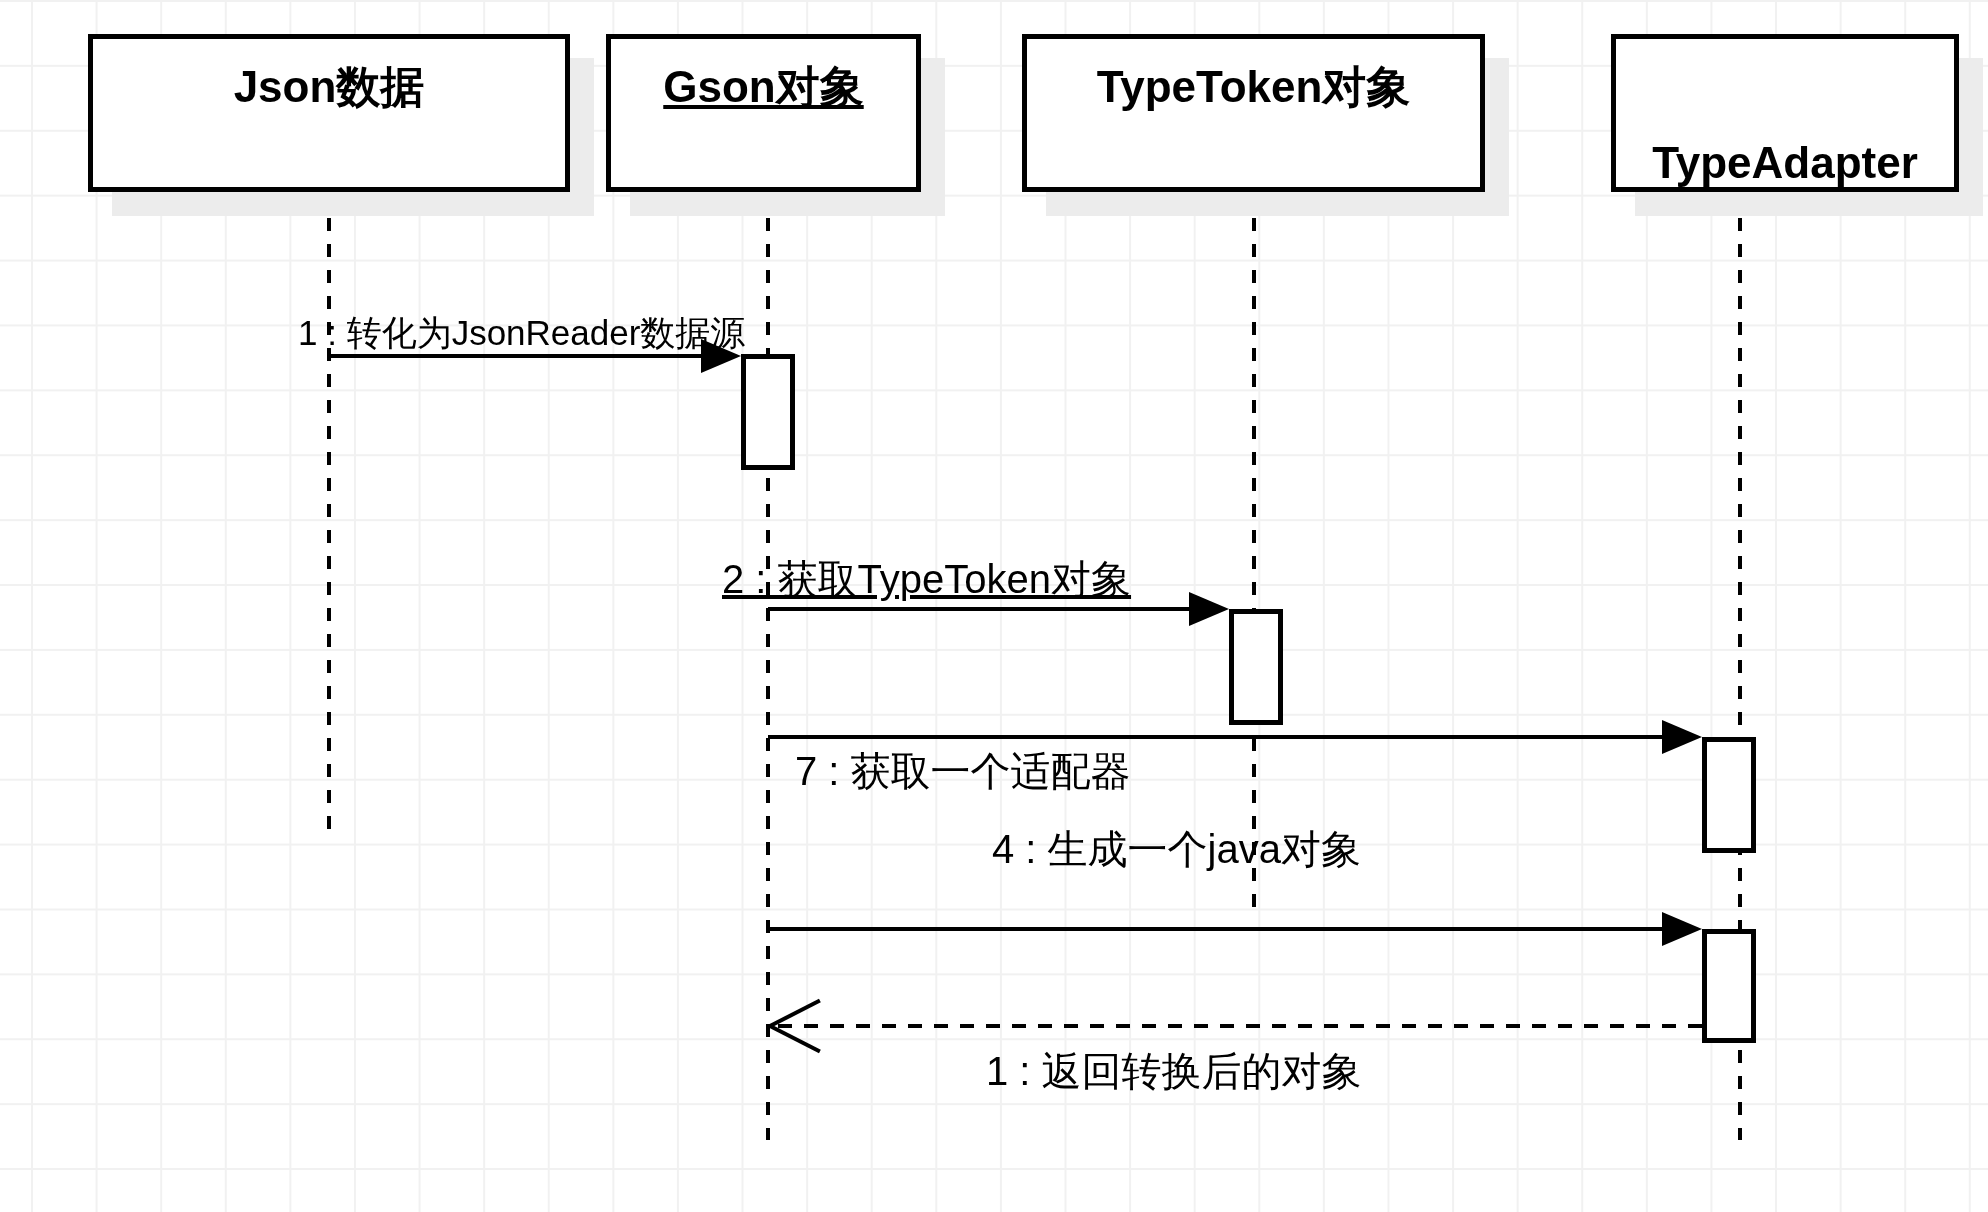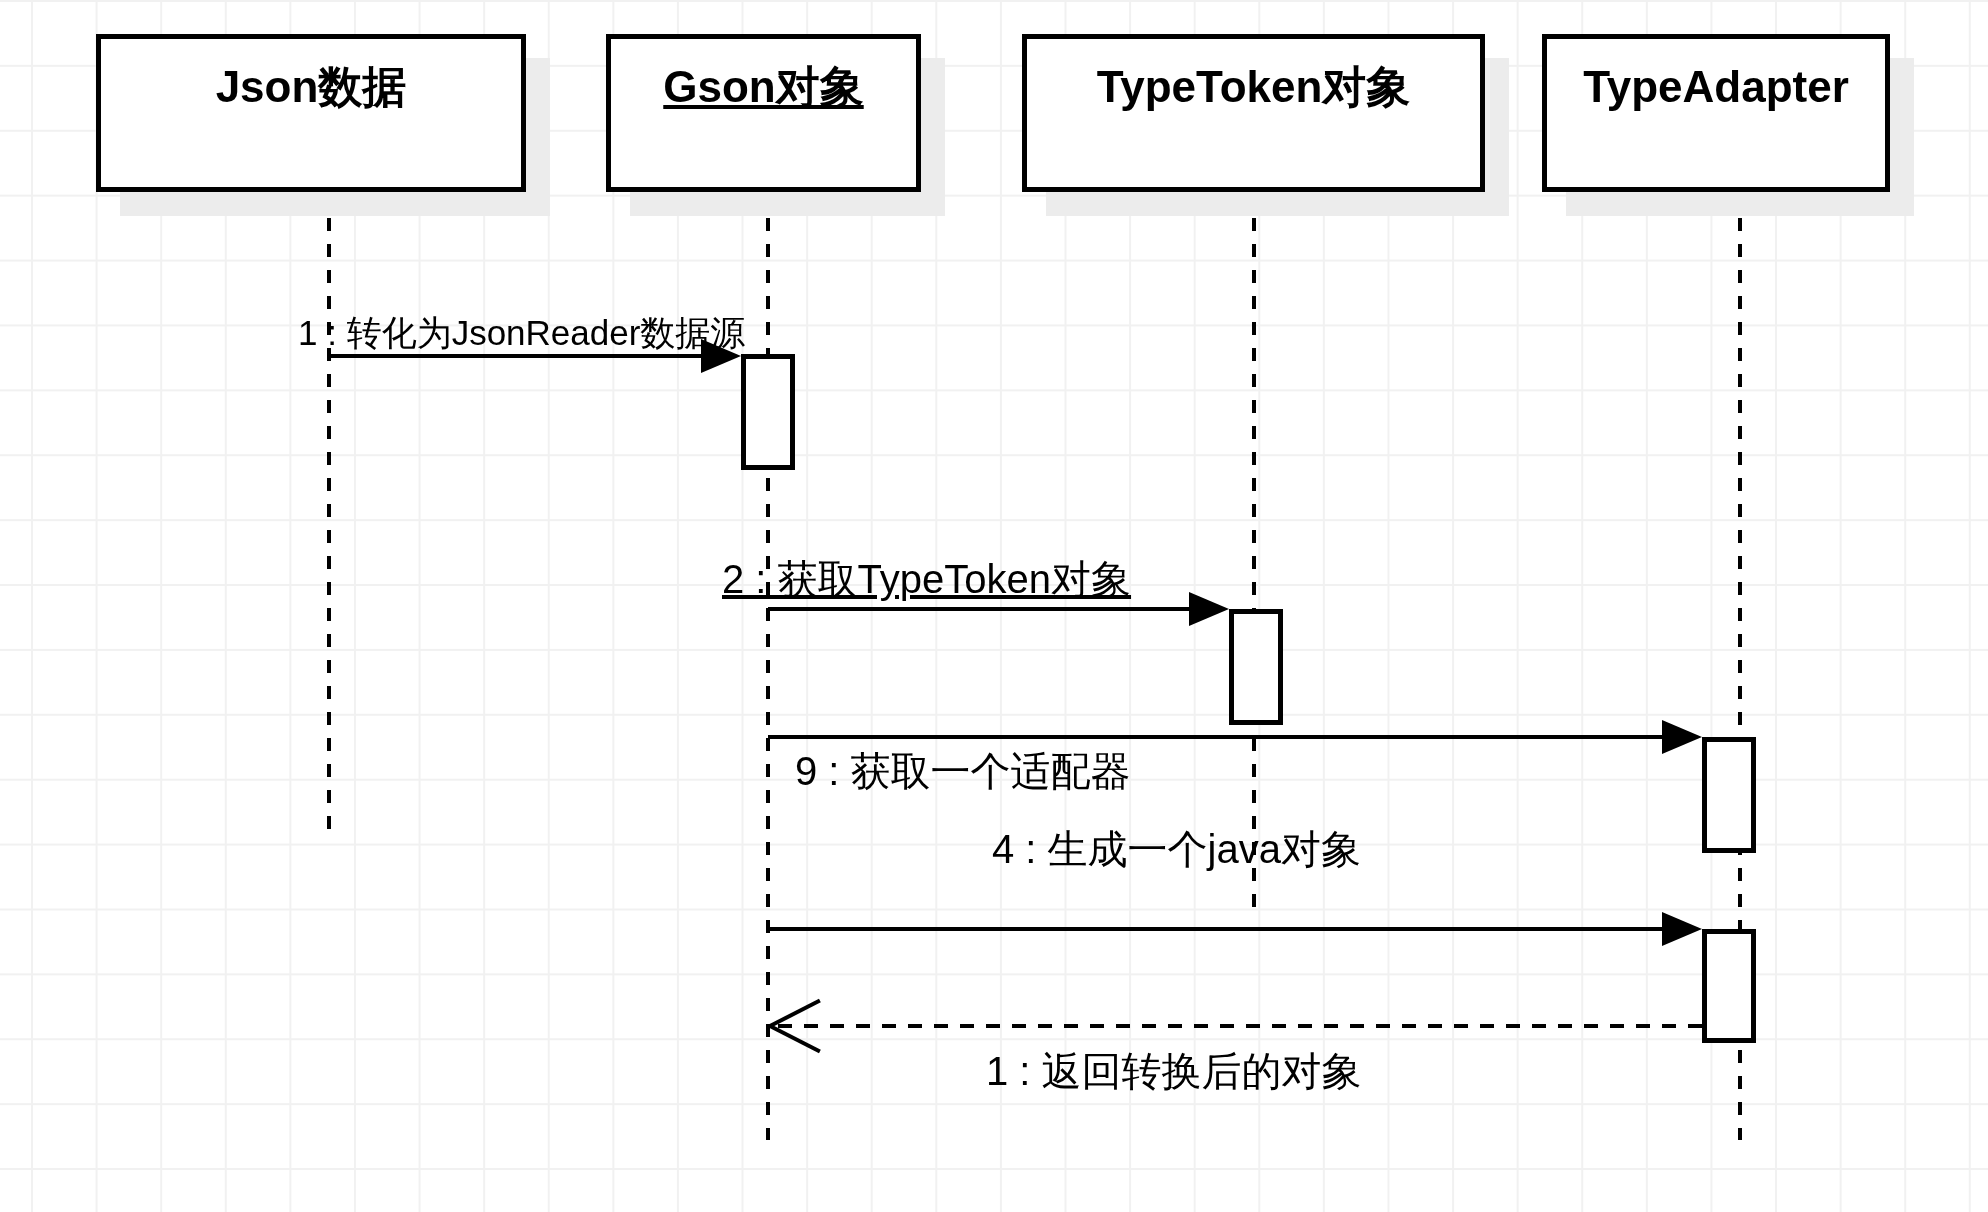--- a/index.html
+++ b/index.html
@@ -56,30 +56,30 @@
   .msg-label{
     position:absolute;font-size:40px;line-height:1.15;white-space:nowrap;z-index:5;
   }
   .msg-label.small{font-size:35px;}
 </style>
 </head>
 <body>
 
 <div class="canvas">
 
-  <div class="pbox" style="left:96px;width:430px;">
+  <div class="pbox" style="left:88px;width:482px;">
     <span class="ptitle">Json数据</span>
   </div>
   <div class="pbox" style="left:606px;width:315px;text-decoration:underline;">
     <span class="ptitle">Gson对象</span>
   </div>
   <div class="pbox" style="left:1022px;width:463px;">
     <span class="ptitle">TypeToken对象</span>
   </div>
-  <div class="pbox" style="left:1542px;width:348px;">
+  <div class="pbox" style="left:1611px;width:348px;align-items:flex-end;">
     <span class="ptitle">TypeAdapter</span>
   </div>
 
   <div class="lifeline" style="left:327px;top:192px;height:643px;"></div>
   <div class="lifeline" style="left:766px;top:192px;height:948px;"></div>
   <div class="lifeline" style="left:1252px;top:192px;height:728px;"></div>
   <div class="lifeline" style="left:1738px;top:192px;height:948px;"></div>
 
   <div class="activation" style="left:741px;top:354px;height:116px;"></div>
   <div class="activation" style="left:1229px;top:609px;height:116px;"></div>
@@ -89,21 +89,21 @@
   <div class="msg-label small" style="left:298px;top:313px;">1 : 转化为JsonReader数据源</div>
   <div class="msg-line" style="left:329px;top:354px;width:376px;"></div>
   <div class="msg-head" style="left:701px;top:339px;"></div>
 
   <div class="msg-label" style="left:722px;top:556px;text-decoration:underline;">2 : 获取TypeToken对象</div>
   <div class="msg-line" style="left:768px;top:607px;width:425px;"></div>
   <div class="msg-head" style="left:1189px;top:592px;"></div>
 
   <div class="msg-line" style="left:768px;top:735px;width:898px;"></div>
   <div class="msg-head" style="left:1662px;top:720px;"></div>
-  <div class="msg-label" style="left:795px;top:748px;">9 : 获取一个适配器</div>
+  <div class="msg-label" style="left:795px;top:748px;">7 : 获取一个适配器</div>
 
   <div class="msg-label" style="left:992px;top:826px;">4 : 生成一个java对象</div>
   <div class="msg-line" style="left:768px;top:927px;width:898px;"></div>
   <div class="msg-head" style="left:1662px;top:912px;"></div>
 
   <div class="msg-line dashed" style="left:778px;top:1024px;width:924px;"></div>
   <div class="open-head-leg" style="left:770px;top:1024px;transform:rotate(-27deg);"></div>
   <div class="open-head-leg" style="left:770px;top:1024px;transform:rotate(27deg);"></div>
   <div class="msg-label" style="left:986px;top:1048px;">1 : 返回转换后的对象</div>
 

